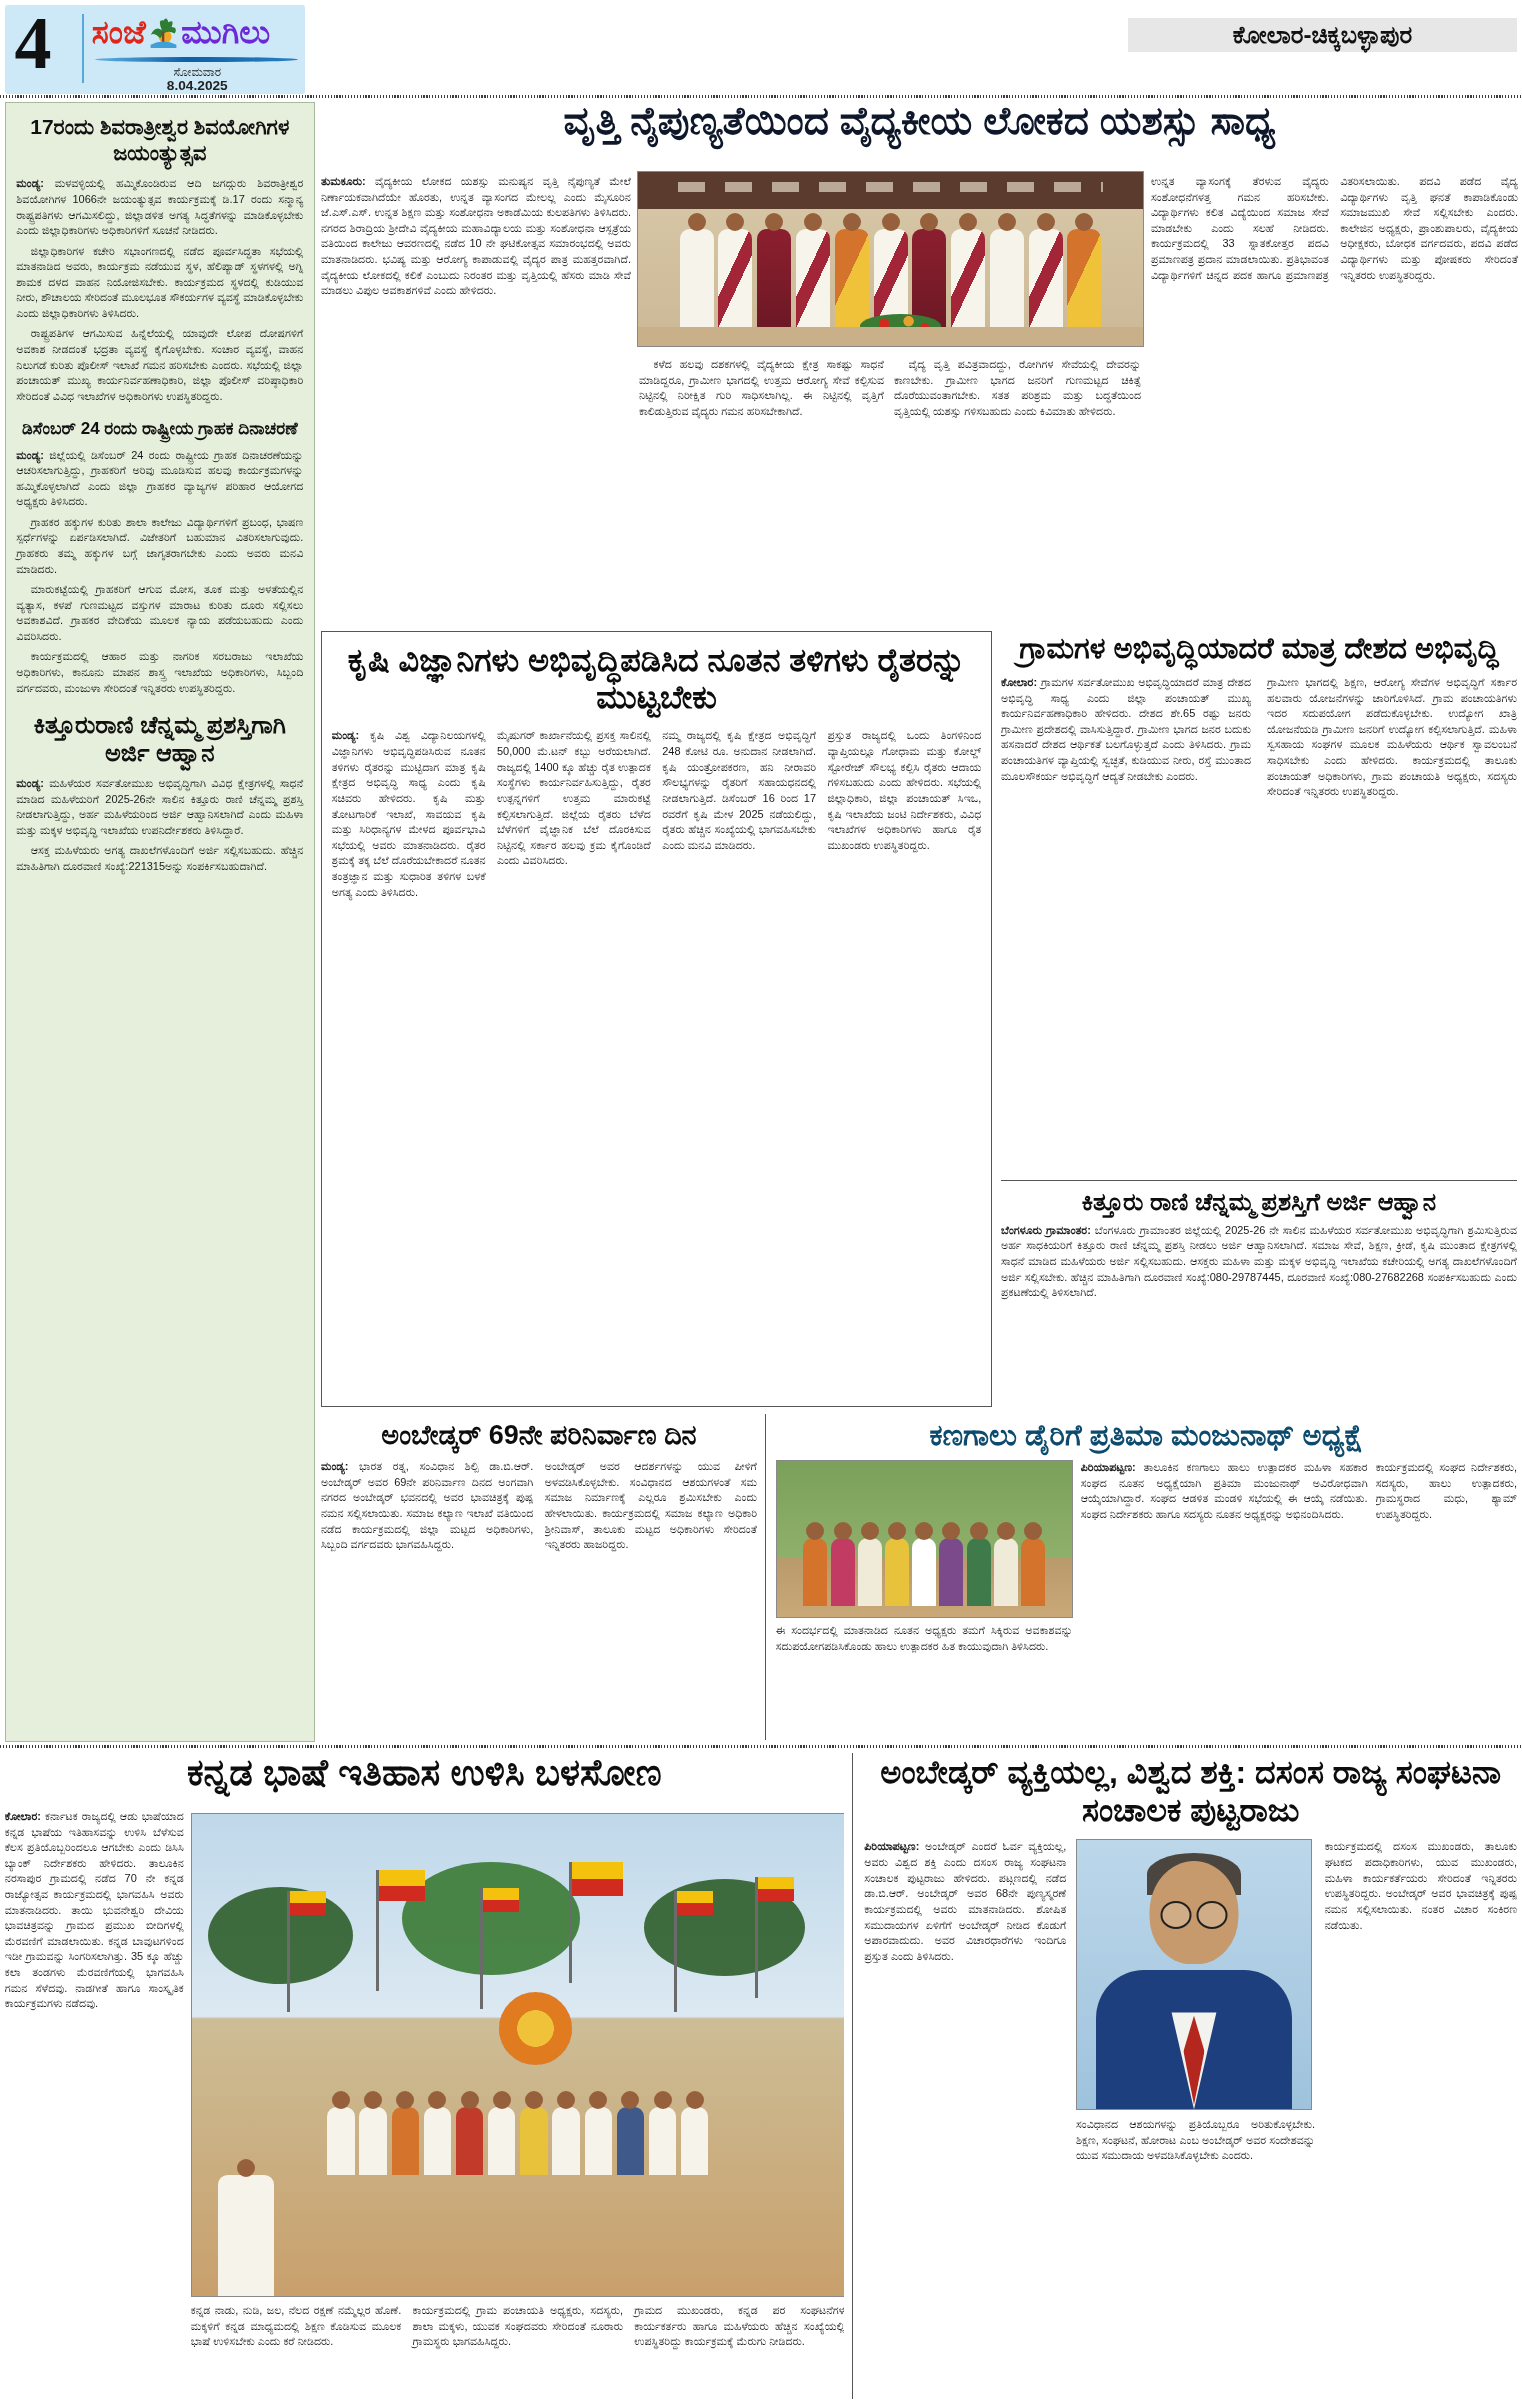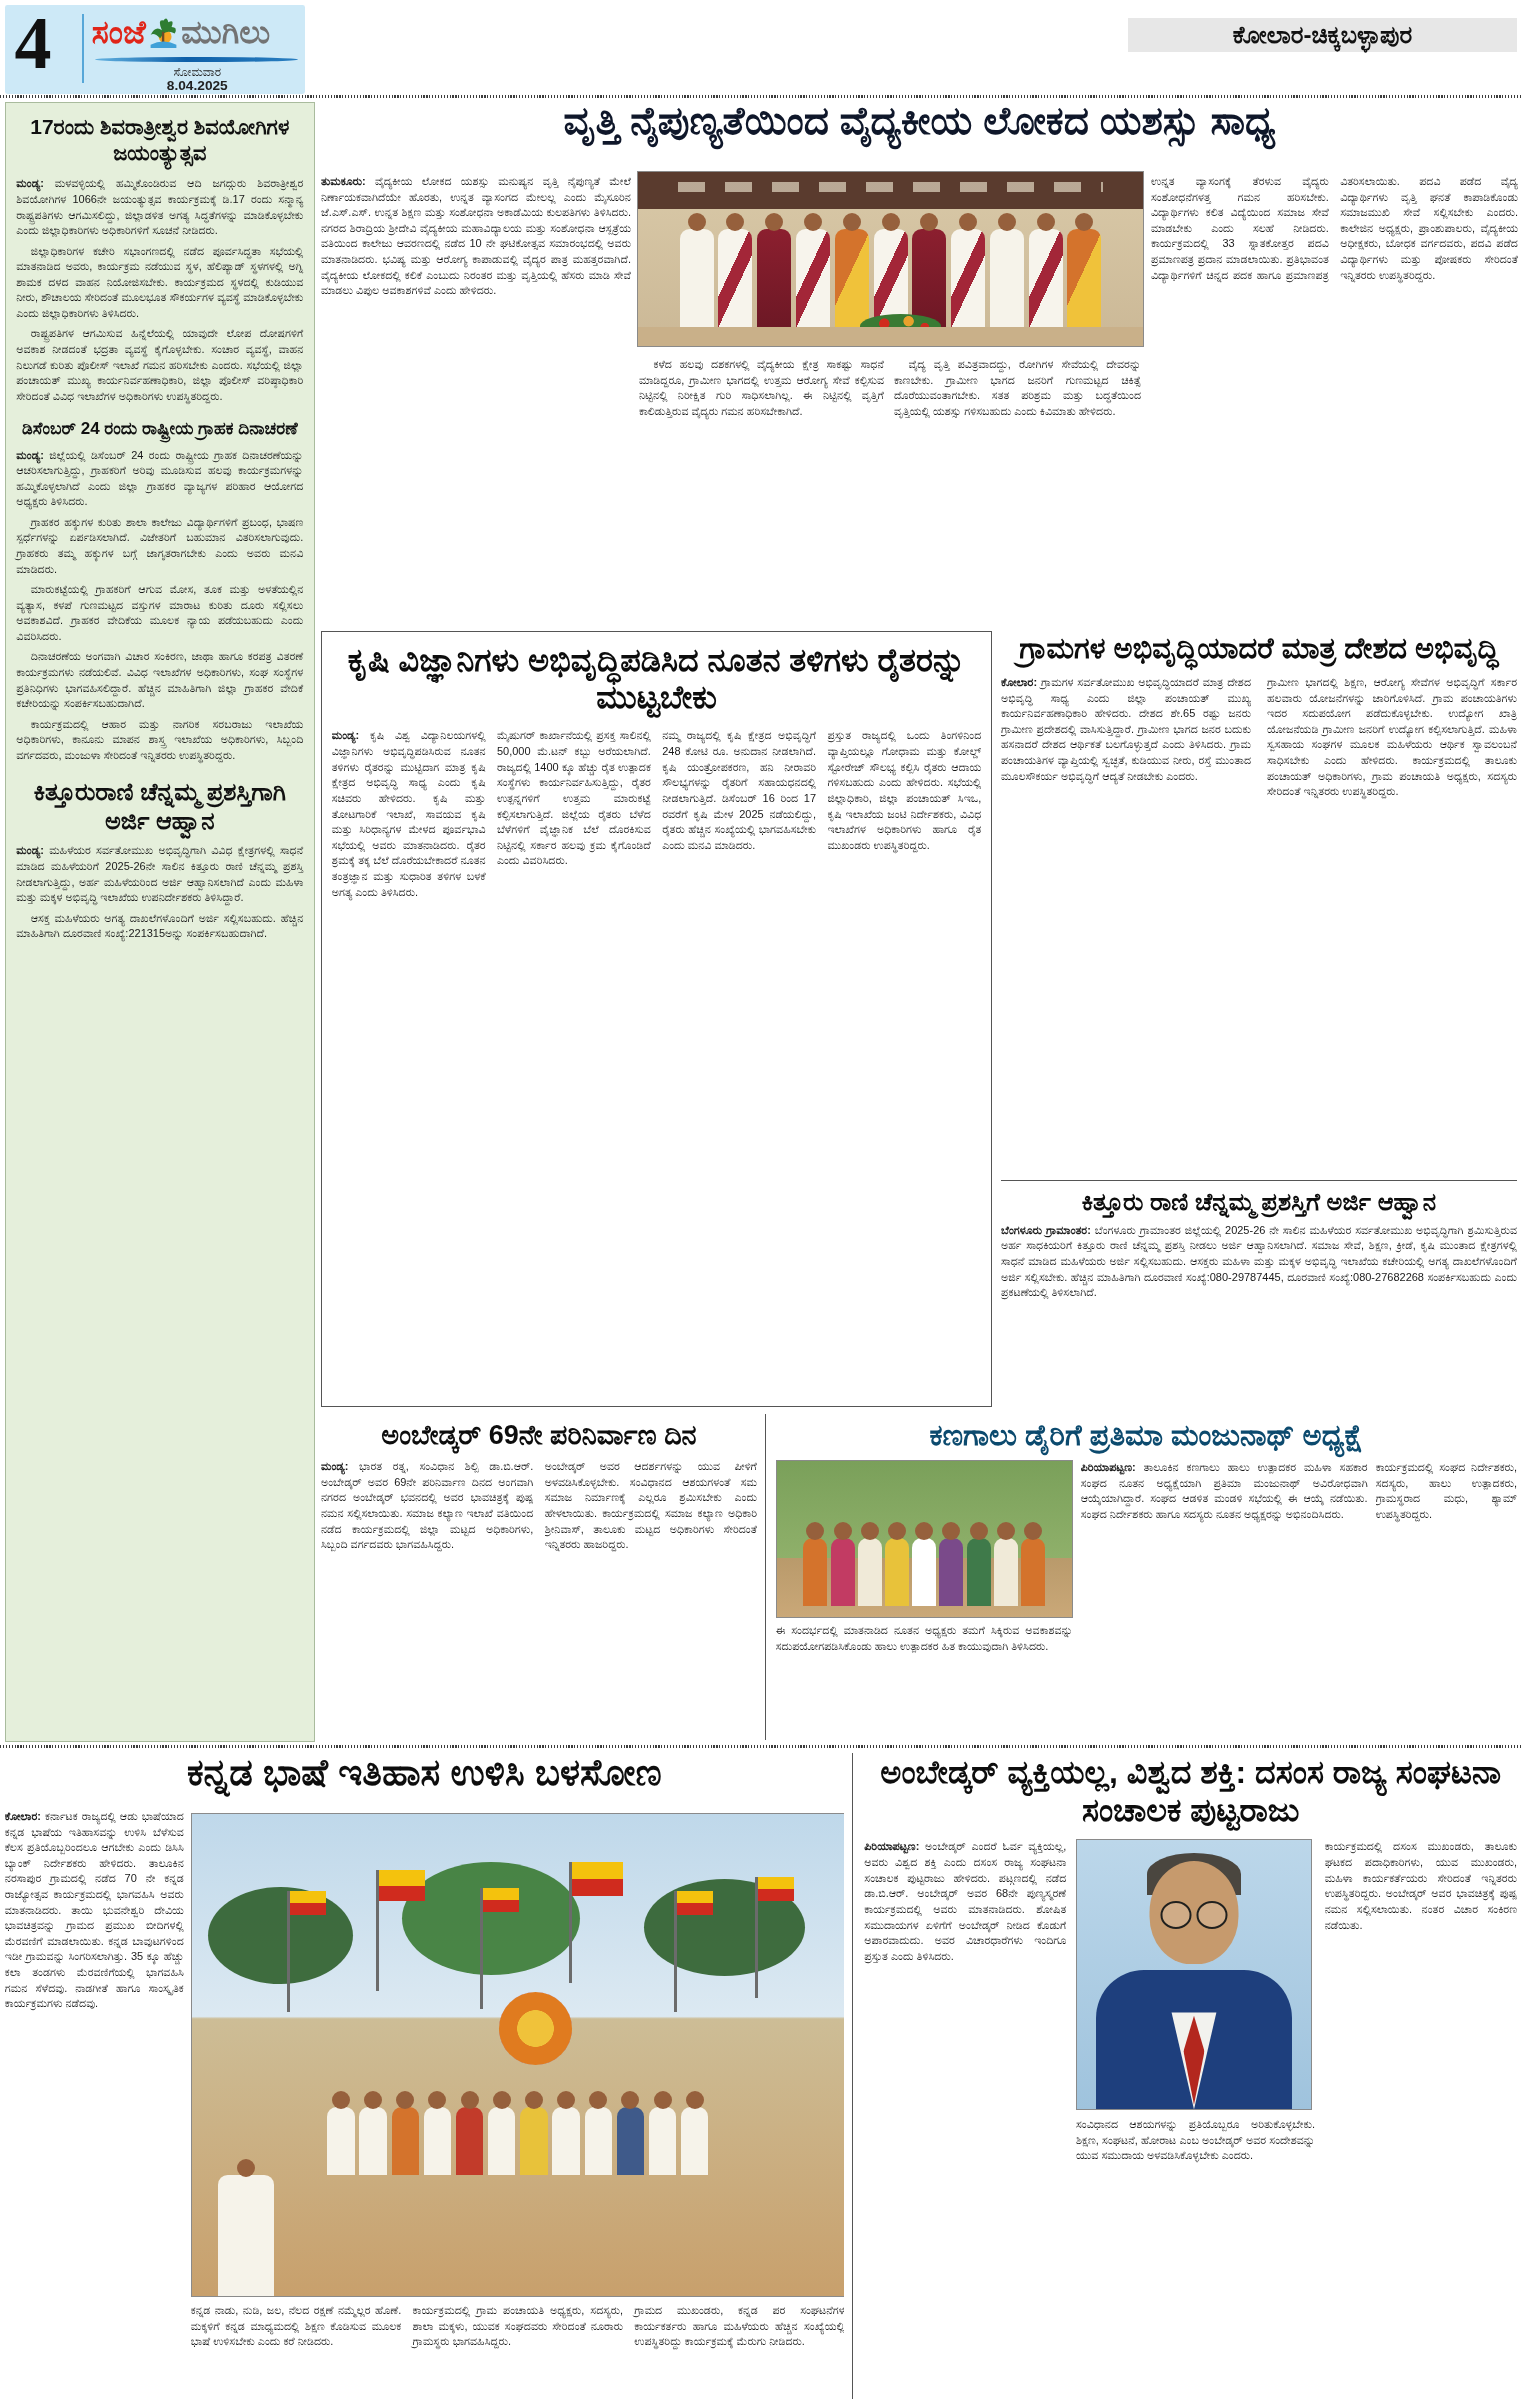--- a/index.html
+++ b/index.html
@@ -5,21 +5,21 @@
   html,body{margin:0;padding:0;background:#ffffff;}
   body{font-family:"Liberation Sans","DejaVu Sans",sans-serif;color:#1a1a1a;}
   .page{position:relative;width:1523px;height:2401px;background:#fff;overflow:hidden;}
 
   
   .masthead{position:absolute;left:4.8px;top:4.8px;width:300px;height:89px;background:#cde9f7;border-radius:2.4px;}
   .pagenum{position:absolute;left:9.7px;top:1.6px;font-family:"Liberation Serif","DejaVu Serif",serif;font-size:74px;font-weight:bold;color:#111;line-height:1;}
   .mast-divider{position:absolute;left:77px;top:9.7px;width:2.4px;height:69px;background:#57a7d8;}
   .logo-row{position:absolute;left:87px;top:9.7px;display:flex;align-items:center;gap:3.2px;}
   .logo-red{font-size:32px;font-weight:bold;color:#e02519;}
-  .logo-black{font-size:32px;font-weight:bold;color:#737373;}
+  .logo-black{font-size:32px;font-weight:bold;color:#6d28d9;}
   .swoosh{position:absolute;left:90px;top:52px;width:203px;height:5.6px;border-radius:50%;background:linear-gradient(90deg,#63b1e0,#0d5fa8 45%,#2a7fc1);}
   .mast-day{position:absolute;left:89px;top:60px;width:207px;text-align:center;font-size:12px;color:#222;}
   .mast-date{position:absolute;left:89px;top:73px;width:207px;text-align:center;font-size:13.7px;font-weight:bold;color:#222;}
   .region-label{position:absolute;left:1128px;top:18px;width:389px;height:34px;background:#e7e7e7;display:flex;align-items:center;justify-content:center;font-size:24px;font-weight:bold;color:#111;}
 
   .dotrule{position:absolute;height:3.2px;background:repeating-linear-gradient(90deg,#3c3c3c 0 1.2px,transparent 1.2px 2.9px);}
 
   
   .bt{font-size:11px;line-height:1.42;text-align:justify;color:#191919;margin:0 0 4.8px 0;}
   .bt b{font-weight:bold;}
@@ -130,21 +130,20 @@
 
   <div class="leftcol">
     <div class="lc-h1">17ರಂದು ಶಿವರಾತ್ರೀಶ್ವರ ಶಿವಯೋಗಿಗಳ ಜಯಂತ್ಯುತ್ಸವ</div>
     <p class="bt"><b>ಮಂಡ್ಯ:</b> <span>ಮಳವಳ್ಳಿಯಲ್ಲಿ ಹಮ್ಮಿಕೊಂಡಿರುವ ಆದಿ ಜಗದ್ಗುರು ಶಿವರಾತ್ರೀಶ್ವರ ಶಿವಯೋಗಿಗಳ 1066ನೇ ಜಯಂತ್ಯುತ್ಸವ ಕಾರ್ಯಕ್ರಮಕ್ಕೆ ಡಿ.17 ರಂದು ಸನ್ಮಾನ್ಯ ರಾಷ್ಟ್ರಪತಿಗಳು ಆಗಮಿಸಲಿದ್ದು, ಜಿಲ್ಲಾಡಳಿತ ಅಗತ್ಯ ಸಿದ್ಧತೆಗಳನ್ನು ಮಾಡಿಕೊಳ್ಳಬೇಕು ಎಂದು ಜಿಲ್ಲಾಧಿಕಾರಿಗಳು ಅಧಿಕಾರಿಗಳಿಗೆ ಸೂಚನೆ ನೀಡಿದರು.</span></p>
     <p class="bt ind">ಜಿಲ್ಲಾಧಿಕಾರಿಗಳ ಕಚೇರಿ ಸಭಾಂಗಣದಲ್ಲಿ ನಡೆದ ಪೂರ್ವಸಿದ್ಧತಾ ಸಭೆಯಲ್ಲಿ ಮಾತನಾಡಿದ ಅವರು, ಕಾರ್ಯಕ್ರಮ ನಡೆಯುವ ಸ್ಥಳ, ಹೆಲಿಪ್ಯಾಡ್ ಸ್ಥಳಗಳಲ್ಲಿ ಅಗ್ನಿ ಶಾಮಕ ದಳದ ವಾಹನ ನಿಯೋಜಿಸಬೇಕು. ಕಾರ್ಯಕ್ರಮದ ಸ್ಥಳದಲ್ಲಿ ಕುಡಿಯುವ ನೀರು, ಶೌಚಾಲಯ ಸೇರಿದಂತೆ ಮೂಲಭೂತ ಸೌಕರ್ಯಗಳ ವ್ಯವಸ್ಥೆ ಮಾಡಿಕೊಳ್ಳಬೇಕು ಎಂದು ಜಿಲ್ಲಾಧಿಕಾರಿಗಳು ತಿಳಿಸಿದರು.</p>
     <p class="bt ind">ರಾಷ್ಟ್ರಪತಿಗಳ ಆಗಮಿಸುವ ಹಿನ್ನೆಲೆಯಲ್ಲಿ ಯಾವುದೇ ಲೋಪ ದೋಷಗಳಿಗೆ ಅವಕಾಶ ನೀಡದಂತೆ ಭದ್ರತಾ ವ್ಯವಸ್ಥೆ ಕೈಗೊಳ್ಳಬೇಕು. ಸಂಚಾರ ವ್ಯವಸ್ಥೆ, ವಾಹನ ನಿಲುಗಡೆ ಕುರಿತು ಪೊಲೀಸ್ ಇಲಾಖೆ ಗಮನ ಹರಿಸಬೇಕು ಎಂದರು. ಸಭೆಯಲ್ಲಿ ಜಿಲ್ಲಾ ಪಂಚಾಯತ್ ಮುಖ್ಯ ಕಾರ್ಯನಿರ್ವಹಣಾಧಿಕಾರಿ, ಜಿಲ್ಲಾ ಪೊಲೀಸ್ ವರಿಷ್ಠಾಧಿಕಾರಿ ಸೇರಿದಂತೆ ವಿವಿಧ ಇಲಾಖೆಗಳ ಅಧಿಕಾರಿಗಳು ಉಪಸ್ಥಿತರಿದ್ದರು.</p>
     <div class="lc-h2">ಡಿಸೆಂಬರ್ 24 ರಂದು ರಾಷ್ಟ್ರೀಯ ಗ್ರಾಹಕ ದಿನಾಚರಣೆ</div>
     <p class="bt"><b>ಮಂಡ್ಯ:</b> <span>ಜಿಲ್ಲೆಯಲ್ಲಿ ಡಿಸೆಂಬರ್ 24 ರಂದು ರಾಷ್ಟ್ರೀಯ ಗ್ರಾಹಕ ದಿನಾಚರಣೆಯನ್ನು ಆಚರಿಸಲಾಗುತ್ತಿದ್ದು, ಗ್ರಾಹಕರಿಗೆ ಅರಿವು ಮೂಡಿಸುವ ಹಲವು ಕಾರ್ಯಕ್ರಮಗಳನ್ನು ಹಮ್ಮಿಕೊಳ್ಳಲಾಗಿದೆ ಎಂದು ಜಿಲ್ಲಾ ಗ್ರಾಹಕರ ವ್ಯಾಜ್ಯಗಳ ಪರಿಹಾರ ಆಯೋಗದ ಅಧ್ಯಕ್ಷರು ತಿಳಿಸಿದರು.</span></p>
     <p class="bt ind">ಗ್ರಾಹಕರ ಹಕ್ಕುಗಳ ಕುರಿತು ಶಾಲಾ ಕಾಲೇಜು ವಿದ್ಯಾರ್ಥಿಗಳಿಗೆ ಪ್ರಬಂಧ, ಭಾಷಣ ಸ್ಪರ್ಧೆಗಳನ್ನು ಏರ್ಪಡಿಸಲಾಗಿದೆ. ವಿಜೇತರಿಗೆ ಬಹುಮಾನ ವಿತರಿಸಲಾಗುವುದು. ಗ್ರಾಹಕರು ತಮ್ಮ ಹಕ್ಕುಗಳ ಬಗ್ಗೆ ಜಾಗೃತರಾಗಬೇಕು ಎಂದು ಅವರು ಮನವಿ ಮಾಡಿದರು.</p>
     <p class="bt ind">ಮಾರುಕಟ್ಟೆಯಲ್ಲಿ ಗ್ರಾಹಕರಿಗೆ ಆಗುವ ಮೋಸ, ತೂಕ ಮತ್ತು ಅಳತೆಯಲ್ಲಿನ ವ್ಯತ್ಯಾಸ, ಕಳಪೆ ಗುಣಮಟ್ಟದ ವಸ್ತುಗಳ ಮಾರಾಟ ಕುರಿತು ದೂರು ಸಲ್ಲಿಸಲು ಅವಕಾಶವಿದೆ. ಗ್ರಾಹಕರ ವೇದಿಕೆಯ ಮೂಲಕ ನ್ಯಾಯ ಪಡೆಯಬಹುದು ಎಂದು ವಿವರಿಸಿದರು.</p>
-    <p class="bt ind">ದಿನಾಚರಣೆಯ ಅಂಗವಾಗಿ ವಿಚಾರ ಸಂಕಿರಣ, ಜಾಥಾ ಹಾಗೂ ಕರಪತ್ರ ವಿತರಣೆ ಕಾರ್ಯಕ್ರಮಗಳು ನಡೆಯಲಿವೆ. ವಿವಿಧ ಇಲಾಖೆಗಳ ಅಧಿಕಾರಿಗಳು, ಸಂಘ ಸಂಸ್ಥೆಗಳ ಪ್ರತಿನಿಧಿಗಳು ಭಾಗವಹಿಸಲಿದ್ದಾರೆ. ಹೆಚ್ಚಿನ ಮಾಹಿತಿಗಾಗಿ ಜಿಲ್ಲಾ ಗ್ರಾಹಕರ ವೇದಿಕೆ ಕಚೇರಿಯನ್ನು ಸಂಪರ್ಕಿಸಬಹುದಾಗಿದೆ.</p>
     <p class="bt ind">ಕಾರ್ಯಕ್ರಮದಲ್ಲಿ ಆಹಾರ ಮತ್ತು ನಾಗರಿಕ ಸರಬರಾಜು ಇಲಾಖೆಯ ಅಧಿಕಾರಿಗಳು, ಕಾನೂನು ಮಾಪನ ಶಾಸ್ತ್ರ ಇಲಾಖೆಯ ಅಧಿಕಾರಿಗಳು, ಸಿಬ್ಬಂದಿ ವರ್ಗದವರು, ಮಂಜುಳಾ ಸೇರಿದಂತೆ ಇನ್ನಿತರರು ಉಪಸ್ಥಿತರಿದ್ದರು.</p>
     <div class="lc-h3">ಕಿತ್ತೂರುರಾಣಿ ಚೆನ್ನಮ್ಮ ಪ್ರಶಸ್ತಿಗಾಗಿ ಅರ್ಜಿ ಆಹ್ವಾನ</div>
     <p class="bt"><b>ಮಂಡ್ಯ:</b> <span>ಮಹಿಳೆಯರ ಸರ್ವತೋಮುಖ ಅಭಿವೃದ್ಧಿಗಾಗಿ ವಿವಿಧ ಕ್ಷೇತ್ರಗಳಲ್ಲಿ ಸಾಧನೆ ಮಾಡಿದ ಮಹಿಳೆಯರಿಗೆ 2025-26ನೇ ಸಾಲಿನ ಕಿತ್ತೂರು ರಾಣಿ ಚೆನ್ನಮ್ಮ ಪ್ರಶಸ್ತಿ ನೀಡಲಾಗುತ್ತಿದ್ದು, ಅರ್ಹ ಮಹಿಳೆಯರಿಂದ ಅರ್ಜಿ ಆಹ್ವಾನಿಸಲಾಗಿದೆ ಎಂದು ಮಹಿಳಾ ಮತ್ತು ಮಕ್ಕಳ ಅಭಿವೃದ್ಧಿ ಇಲಾಖೆಯ ಉಪನಿರ್ದೇಶಕರು ತಿಳಿಸಿದ್ದಾರೆ.</span></p>
     <p class="bt ind">ಆಸಕ್ತ ಮಹಿಳೆಯರು ಅಗತ್ಯ ದಾಖಲೆಗಳೊಂದಿಗೆ ಅರ್ಜಿ ಸಲ್ಲಿಸಬಹುದು. ಹೆಚ್ಚಿನ ಮಾಹಿತಿಗಾಗಿ ದೂರವಾಣಿ ಸಂಖ್ಯೆ:221315ಅನ್ನು ಸಂಪರ್ಕಿಸಬಹುದಾಗಿದೆ.</p>
   </div>
 
   <div class="main-art">
     <div class="main-head">ವೃತ್ತಿ ನೈಪುಣ್ಯತೆಯಿಂದ ವೈದ್ಯಕೀಯ ಲೋಕದ ಯಶಸ್ಸು ಸಾಧ್ಯ</div>
     <div class="colbox" style="left:0;top:74px;width:310px;height:445px;">
       <p class="bt"><b>ತುಮಕೂರು:</b> <span>ವೈದ್ಯಕೀಯ ಲೋಕದ ಯಶಸ್ಸು ಮನುಷ್ಯನ ವೃತ್ತಿ ನೈಪುಣ್ಯತೆ ಮೇಲೆ ನಿರ್ಣಾಯಕವಾಗಿದೆಯೇ ಹೊರತು, ಉನ್ನತ ವ್ಯಾಸಂಗದ ಮೇಲಲ್ಲ ಎಂದು ಮೈಸೂರಿನ ಜೆ.ಎಸ್.ಎಸ್. ಉನ್ನತ ಶಿಕ್ಷಣ ಮತ್ತು ಸಂಶೋಧನಾ ಅಕಾಡೆಮಿಯ ಕುಲಪತಿಗಳು ತಿಳಿಸಿದರು. ನಗರದ ಶಿರಾದ್ರಿಯ ಶ್ರೀದೇವಿ ವೈದ್ಯಕೀಯ ಮಹಾವಿದ್ಯಾಲಯ ಮತ್ತು ಸಂಶೋಧನಾ ಆಸ್ಪತ್ರೆಯ ವತಿಯಿಂದ ಕಾಲೇಜು ಆವರಣದಲ್ಲಿ ನಡೆದ 10 ನೇ ಘಟಿಕೋತ್ಸವ ಸಮಾರಂಭದಲ್ಲಿ ಅವರು ಮಾತನಾಡಿದರು. ಭವಿಷ್ಯ ಮತ್ತು ಆರೋಗ್ಯ ಕಾಪಾಡುವಲ್ಲಿ ವೈದ್ಯರ ಪಾತ್ರ ಮಹತ್ತರವಾಗಿದೆ. ವೈದ್ಯಕೀಯ ಲೋಕದಲ್ಲಿ ಕಲಿಕೆ ಎಂಬುದು ನಿರಂತರ ಮತ್ತು ವೃತ್ತಿಯಲ್ಲಿ ಹೆಸರು ಮಾಡಿ ಸೇವೆ ಮಾಡಲು ವಿಪುಲ ಅವಕಾಶಗಳಿವೆ ಎಂದು ಹೇಳಿದರು.</span></p>

